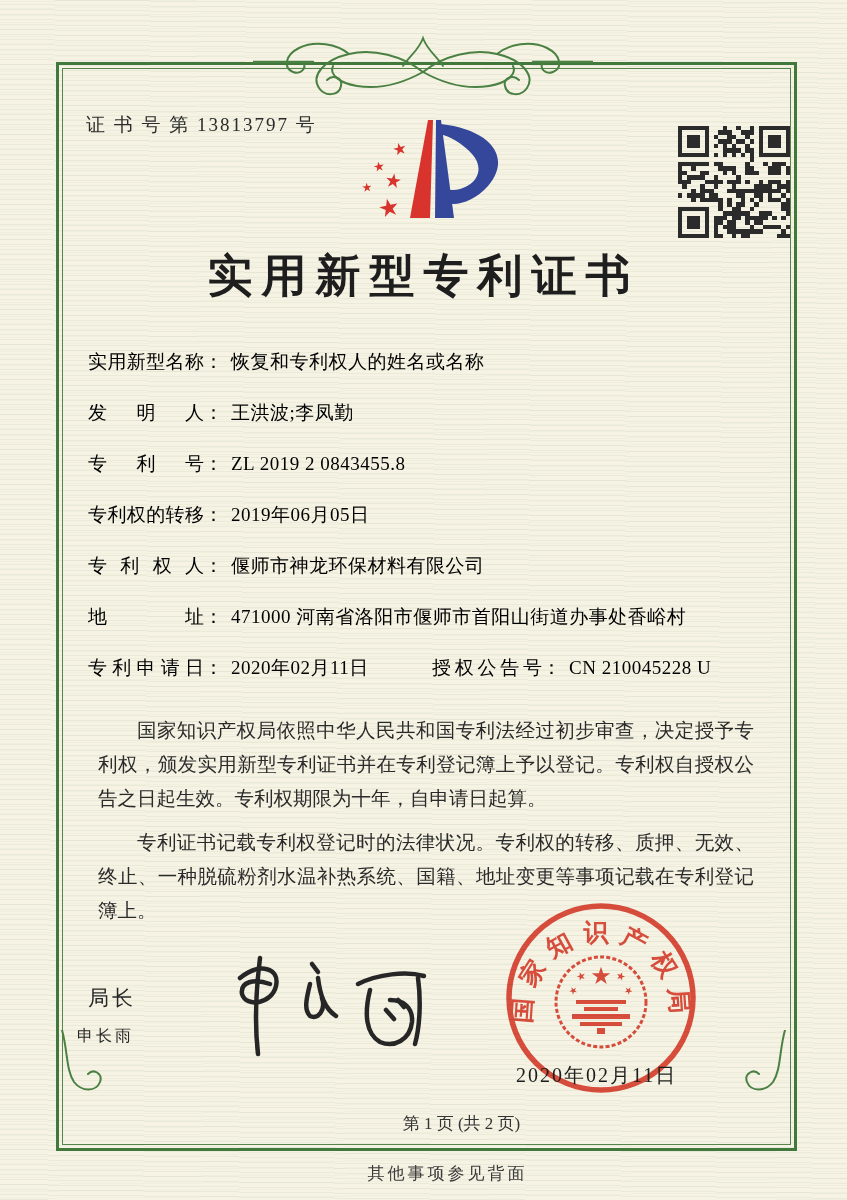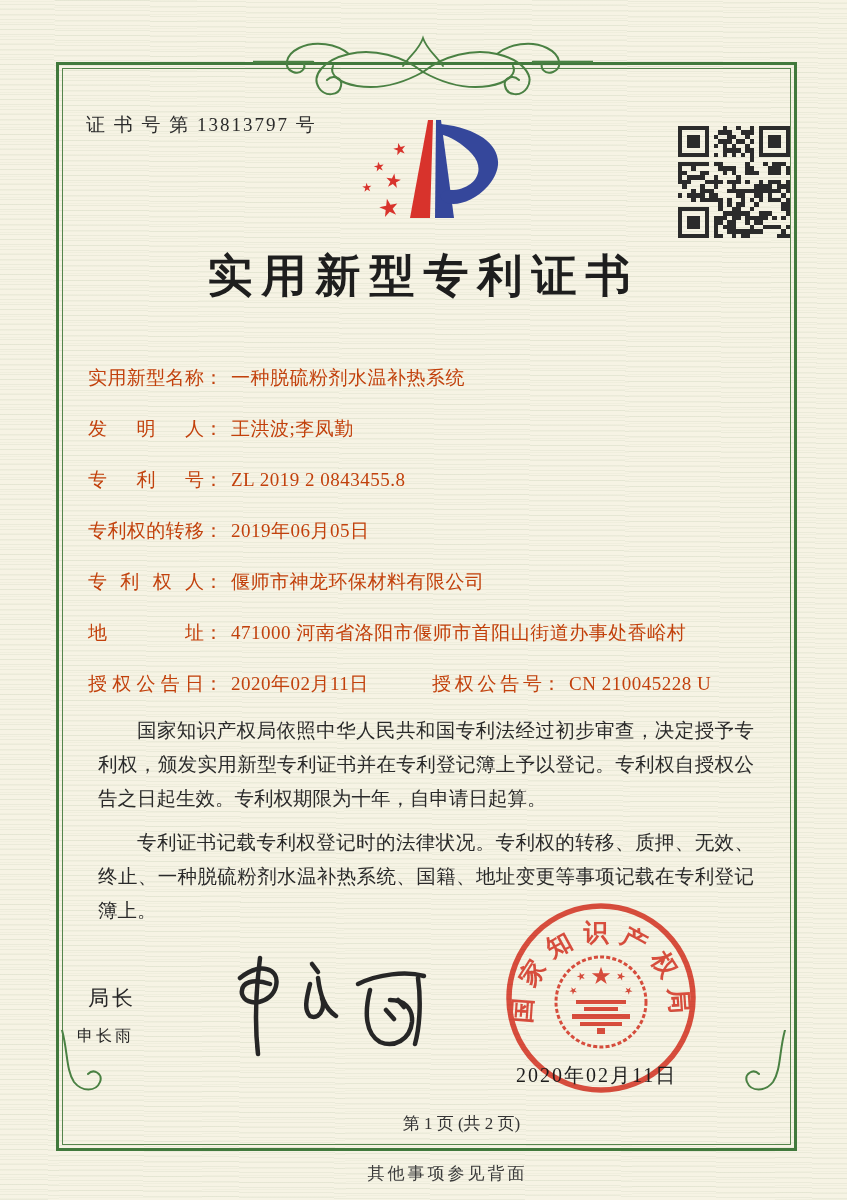--- a/index.html
+++ b/index.html
@@ -27,22 +27,22 @@
   .cert-no{
     position:absolute;left:86px;top:112px;
     font-size:19px;letter-spacing:2px;color:#2b2b2b;
   }
   .title{
     position:absolute;left:0;top:246px;width:100%;
     text-align:center;font-size:45px;font-weight:bold;
     letter-spacing:9px;color:#1e1e1e;
   }
   .fields{
-    position:absolute;left:88px;top:352px;width:680px;
-    font-size:19px;color:#c2410c;
+    position:absolute;left:88px;top:336px;width:680px;
+    font-size:19px;color:#000000;
   }
   .frow{
     position:relative;height:51px;display:flex;align-items:center;
   }
   .flabel{
     display:inline-block;width:116px;
     text-align:justify;text-align-last:justify;
   }
   .fcolon{display:inline-block;}
   .fvalue{display:inline-block;margin-left:8px;letter-spacing:0.5px;}
@@ -441,21 +441,21 @@
       <rect x="23" y="24" width="1" height="1" fill="#2b2b2b"></rect>
       <rect x="24" y="24" width="1" height="1" fill="#2b2b2b"></rect>
     </svg>
 
   <div class="title">实用新型专利证书</div>
 
   <div class="fields">
     <div class="frow">
       <span class="flabel">实用新型名称</span>
         <span class="fcolon">：</span>
-      <span class="fvalue">一种脱硫粉剂水温补热系统</span>
+      <span class="fvalue">恢复和专利权人的姓名或名称</span>
     </div>
     <div class="frow">
       <span class="flabel">发明人</span>
         <span class="fcolon">：</span>
       <span class="fvalue">王洪波;李凤勤</span>
     </div>
     <div class="frow">
       <span class="flabel">专利号</span>
         <span class="fcolon">：</span>
       <span class="fvalue">ZL 2019 2 0843455.8</span>
@@ -469,21 +469,21 @@
       <span class="flabel">专利权人</span>
         <span class="fcolon">：</span>
       <span class="fvalue">偃师市神龙环保材料有限公司</span>
     </div>
     <div class="frow">
       <span class="flabel">地址</span>
         <span class="fcolon">：</span>
       <span class="fvalue">471000 河南省洛阳市偃师市首阳山街道办事处香峪村</span>
     </div>
     <div class="frow">
-      <span class="flabel">授权公告日</span>
+      <span class="flabel">专利申请日</span>
         <span class="fcolon">：</span>
       <span class="fvalue">2020年02月11日</span>
       <span class="pair2">
         <span class="flabel" style="width:110px">授权公告号</span>
           <span class="fcolon">：</span>
         <span class="fvalue">CN 210045228 U</span>
       </span>
     </div>
   </div>
 

